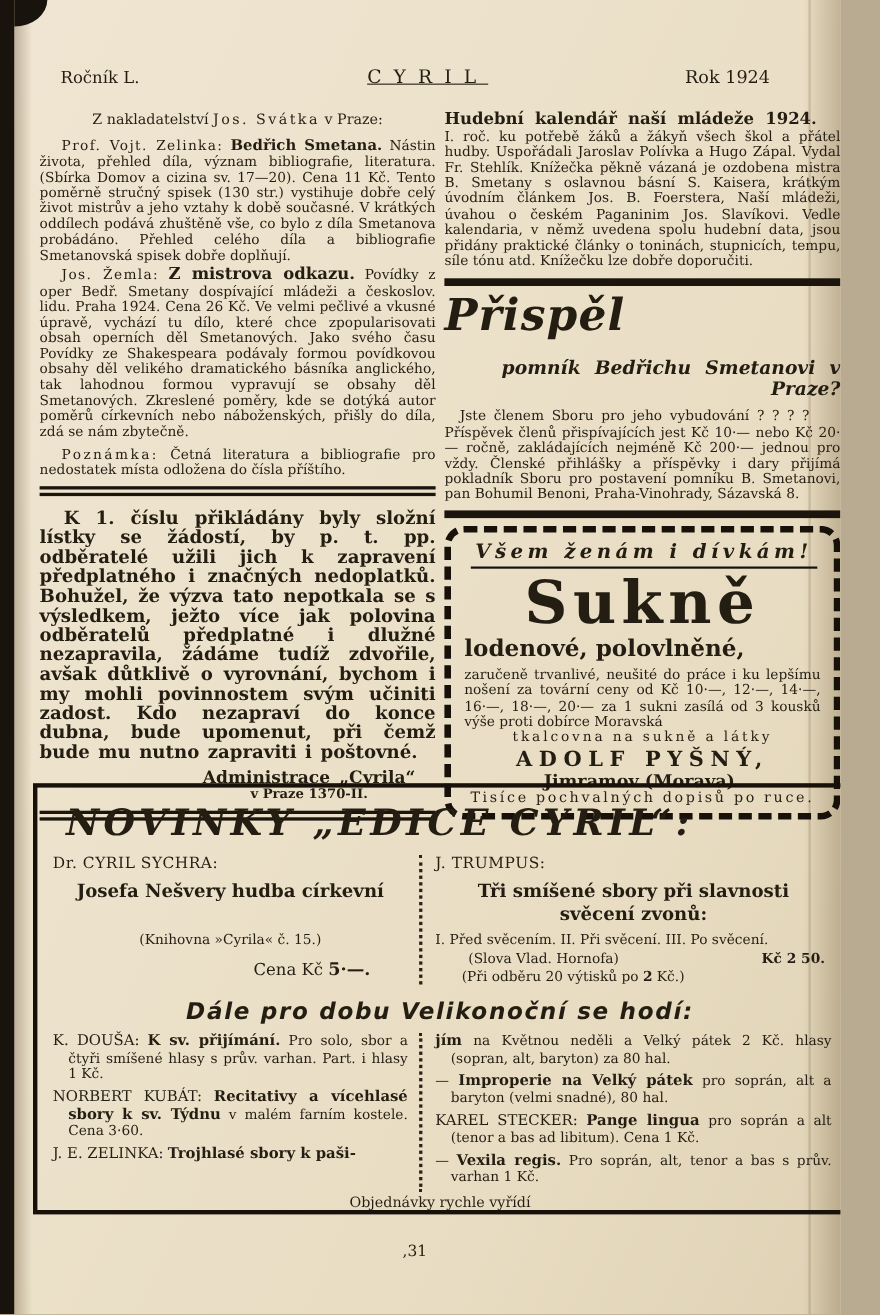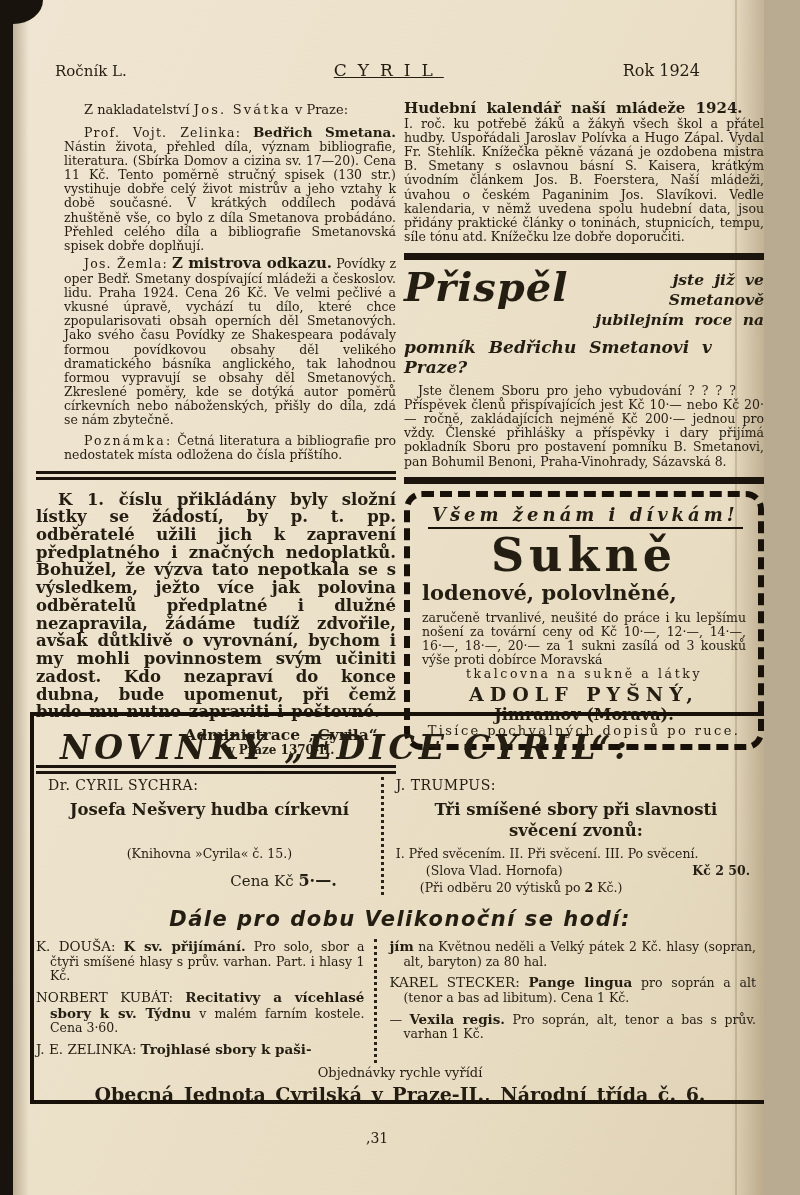--- a/index.html
+++ b/index.html
@@ -25,46 +25,46 @@
   .h-center { font-size:17px; letter-spacing:11px; transform:translateX(14px);text-decoration:underline; }
   .h-right { font-size:16px; margin-right:55px; }
 
   .col { font-size:12.5px; line-height:1.13; text-align:justify; }
   .col-left  { position:absolute; left:36px;  top:103px; width:360px; }
   .col-right { position:absolute; left:404px; top:100px; width:360px; }
 
   .pub-heading { text-align:center; font-size:13px; margin-bottom:7px; }
   .sp  { letter-spacing:2.2px; }
   .sp1 { letter-spacing:1.2px; }
-  .para { text-indent:20px; margin-top:2px;margin-left:28px; }
+  .para { text-indent:20px; margin-top:2px; }
   .t-bold   { font-weight:bold; font-size:13.5px; }
   .t-bold-lg{ font-weight:bold; font-size:15px; }
   .note { margin-top:7px; }
 
   .double-rule { margin-top:8px; height:9px; border-top:3px solid #1b150d; border-bottom:3px solid #1b150d; }
   .notice { margin-top:11px; font-weight:bold; font-size:16.5px; line-height:1.075;
     text-align:justify; word-spacing:2px; text-indent:22px; }
   .sig { text-align:center; margin-left:130px; margin-top:5px; }
   .sig-1 { font-weight:bold; font-size:15.5px; word-spacing:3px; }
   .sig-2 { font-weight:bold; font-size:12px; }
 
   .cal-title { font-weight:bold; font-size:15px; word-spacing:5px; text-align:left; }
   .bar { height:7px; background:#1b150d; margin:9px 0 8px; }
   .mem-head { display:flex; align-items:flex-start; }
   .mem-word { font-size:40px; font-weight:bold; font-style:italic; letter-spacing:1px; line-height:.95; white-space:nowrap; }
   .mem-side { flex:1; margin-left:12px; font-style:italic; font-weight:bold; font-size:15.5px;
     line-height:1.3; text-align:right; word-spacing:5px; padding-top:2px; }
-  .mem-line3 { font-style:italic; font-weight:bold; font-size:17px; word-spacing:7px; margin-top:8px; text-align:left; }
+  .mem-line3 { font-style:italic; font-weight:bold; font-size:17px; word-spacing:7px; margin-top:20px; text-align:right; }
   .mem-q { margin-top:7px; text-indent:14px; word-spacing:3px; }
   .bar2 { height:7px; background:#1b150d; margin-top:8px; }
 
   .ad { border:6px dashed #17110a; border-radius:18px; margin-top:7px; padding:8px 12px 5px; }
   .ad-headline { display:inline-block; margin-left:6px; font-weight:bold; font-style:italic;
     font-size:18px; letter-spacing:4px; border-bottom:2px solid #17110a; padding:0 4px 2px; }
-  .ad-product { text-align:center; font-size:46px; font-weight:bold; letter-spacing:5px; line-height:1; margin-top:3px; }
+  .ad-product { text-align:center; font-size:54px; font-weight:bold; letter-spacing:5px; line-height:1; margin-top:3px; }
   .ad-subtitle{ text-align:left; font-size:21px; font-weight:bold; margin-top:3px; }
   .ad-body { margin-top:6px; text-align:justify; }
   .ad-weaver { text-align:center; letter-spacing:2.6px; }
   .ad-company { text-align:center; font-weight:bold; font-size:19px; letter-spacing:6px; margin-top:3px; }
   .ad-place { text-align:center; font-weight:bold; font-size:16px; }
   .ad-footer { text-align:center; font-size:13px; letter-spacing:2.4px; }
 
   .novinky { position:absolute; left:30px; top:712px; width:740px; height:392px;
     border:4px solid #17110a; overflow:hidden; }
   .nov-title { font-size:33px; font-weight:bold; font-style:italic; letter-spacing:4px;
@@ -75,21 +75,21 @@
   .nc-author { font-size:14px; letter-spacing:.5px; }
   .nc-title { text-align:center; font-weight:bold; font-size:16.5px; margin-top:7px; line-height:1.25; }
   .nc-series { text-align:center; font-size:12.5px; margin-top:25px; }
   .nc-price { text-align:right; font-size:15px; margin-top:10px; padding-right:34px; }
   .nc-price b { font-size:16px; }
   .nc-det { font-size:12.5px; margin-top:5px; line-height:1.2; }
   .nc-det-row { display:flex; justify-content:space-between; font-size:12.5px; margin-top:2px; padding:0 6px 0 30px; }
   .nc-det-c { font-size:12.5px; margin-top:2px; padding-left:24px; }
   .nov-easter { text-align:center; font-family:"DejaVu Sans","Liberation Sans",sans-serif;
     font-weight:bold; font-style:italic; font-size:21px; letter-spacing:1.5px; margin-top:12px; }
-  .nov-row2 { display:flex; padding:8px 10px 0 2px; }
+  .nov-row2 { display:flex; padding:8px 10px 0 14px; }
   .entry { font-size:12.5px; line-height:1.16; padding-left:14px; text-indent:-14px;
     margin-bottom:6px; text-align:justify; }
   .entry .au { font-size:13.5px; }
   .entry b { font-size:13.5px; }
   .nov-order1 { text-align:center; font-size:13px; margin-top:2px; }
   .nov-order2 { text-align:center; font-size:19px; font-weight:bold; word-spacing:3px; margin-top:3px; }
   .page-num { position:absolute; left:366px; top:1130px; font-size:14px; }
 </style>
 </head>
 <body>
@@ -136,24 +136,20 @@
     <div class="double-rule"></div>
   </div>
 
   <div class="col col-right">
     <div class="cal-title">Hudební kalendář naší mládeže 1924.</div>
     <p>I. roč. ku potřebě žáků a žákyň všech škol a přátel hudby. Uspořádali Jaroslav Polívka a Hugo Zápal. Vydal Fr. Stehlík. Knížečka pěkně vázaná je ozdobena mistra B. Smetany s oslavnou básní S. Kaisera, krátkým úvodním článkem Jos. B. Foerstera, Naší mládeži, úvahou o českém Paganinim Jos. Slavíkovi. Vedle kalendaria, v němž uvedena spolu hudební data, jsou přidány praktické články o toninách, stupnicích, tempu, síle tónu atd. Knížečku lze dobře doporučiti.</p>
     <div class="bar"></div>
     <div>
       <div class="mem-head">
         <span class="mem-word">Přispěl</span>
-        <span class="mem-side">
-          <span>jste již ve Smetanově</span><br>
-          <span>jubilejním roce na</span>
-        </span>
       </div>
       <div class="mem-line3">pomník Bedřichu Smetanovi v Praze?</div>
       <div class="mem-q">Jste členem Sboru pro jeho vybudování ? ? ? ?</div>
       <p>Příspěvek členů přispívajících jest Kč 10·— nebo Kč 20·— ročně, zakládajících nejméně Kč 200·— jednou pro vždy. Členské přihlášky a příspěvky i dary přijímá pokladník Sboru pro postavení pomníku B. Smetanovi, pan Bohumil Benoni, Praha-Vinohrady, Sázavská 8.</p>
     </div>
     <div class="bar2"></div>
     <div class="ad">
       <span class="ad-headline">Všem ženám i dívkám!</span>
       <div class="ad-product">Sukně</div>
       <div class="ad-subtitle">lodenové, polovlněné,</div>
@@ -210,20 +206,24 @@
           <b>Trojhlasé sbory k paši-</b>
           <span></span>
         </div>
       </div>
       <div class="nov-cell-r">
         <div class="entry">
           <span></span><b>jím</b>
           <span>na Květnou neděli a Velký pátek 2 Kč. hlasy (sopran, alt, baryton) za 80 hal.</span>
         </div>
         <div class="entry">
+          <span>— </span><b>Improperie na Velký pátek</b>
+          <span>pro soprán, alt a baryton (velmi snadné), 80 hal.</span>
+        </div>
+        <div class="entry">
           <span class="au">KAREL STECKER:</span>
           <b>Pange lingua</b>
           <span>pro soprán a alt (tenor a bas ad libitum). Cena 1 Kč.</span>
         </div>
         <div class="entry">
           <span>— </span><b>Vexila regis.</b>
           <span>Pro soprán, alt, tenor a bas s prův. varhan 1 Kč.</span>
         </div>
       </div>
     </div>

